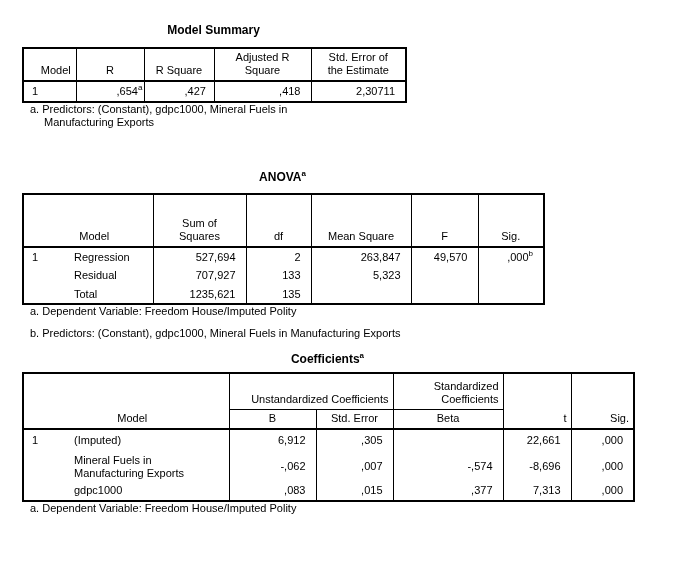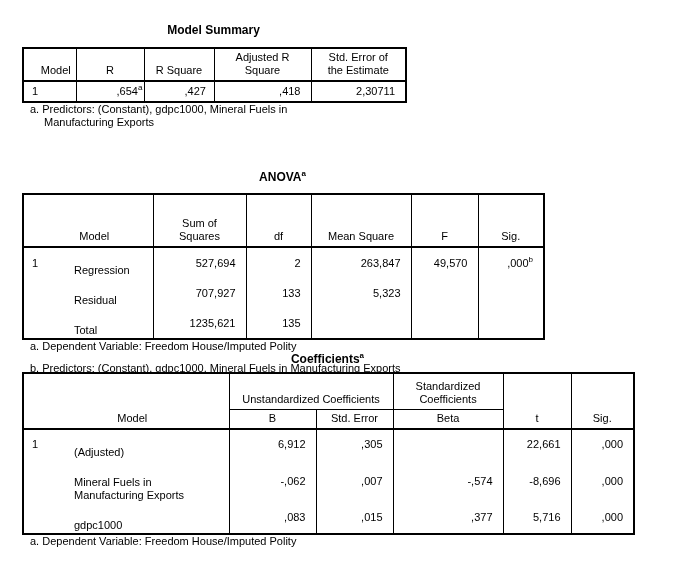--- a/index.html
+++ b/index.html
@@ -57,28 +57,28 @@
   .spss th.model-h { text-align: center; padding-left: 16px; }
 
   .spss td {
     vertical-align: middle;
     border-left: 1px solid #000;
     border-right: 1px solid #000;
     border-top: none;
     border-bottom: none;
   }
   .spss td.numcol { border-right: none; padding-left: 8px; text-align: left; }
-  .spss td.lbl    { border-left: none; text-align: left; padding: 16px 2px 1px 1px; }
+  .spss td.lbl    { border-left: none; text-align: left; padding: 1px 2px 1px 1px; }
   .spss td.val    { text-align: right; padding-right: 10px; }
 
   .ms-head th { height: 32px; }
   .ms-body td { height: 21px; padding-left: 40px; }
   .an-head th { height: 53px; }
   .an-body td { height: 19px; }
-  .co-head1 th { height: 36px; }
+  .co-head1 th { height: 36px; text-align: right; }
   .co-head2 th { height: 16px; }
   .co-r1 td { height: 23px; }
   .co-r2 td { height: 30px; }
   .co-r3 td { height: 19px; }
 
   sup { font-size: 8px; line-height: 0; }
 
   .footnote {
     margin-left: 8px;
     padding-left: 14px;
@@ -206,21 +206,21 @@
       </tr>
       <tr class="co-head2">
         <th>B</th>
         <th>Std. Error</th>
         <th>Beta</th>
       </tr>
     </thead>
     <tbody>
       <tr class="co-r1">
         <td class="numcol">1</td>
-        <td class="lbl">(Adjusted)</td>
+        <td class="lbl">(Imputed)</td>
         <td class="val">6,912</td>
         <td class="val">,305</td>
         <td class="val"></td>
         <td class="val">22,661</td>
         <td class="val">,000</td>
       </tr>
       <tr class="co-r2">
         <td class="numcol"></td>
         <td class="lbl">Mineral Fuels in
 Manufacturing Exports</td>
@@ -229,19 +229,19 @@
         <td class="val">-,574</td>
         <td class="val">-8,696</td>
         <td class="val">,000</td>
       </tr>
       <tr class="co-r3">
         <td class="numcol"></td>
         <td class="lbl">gdpc1000</td>
         <td class="val">,083</td>
         <td class="val">,015</td>
         <td class="val">,377</td>
-        <td class="val">5,716</td>
+        <td class="val">7,313</td>
         <td class="val">,000</td>
       </tr>
     </tbody>
   </table>
   <div class="footnote">a. Dependent Variable: Freedom House/Imputed Polity</div>
 </div>
 
 </body></html>

